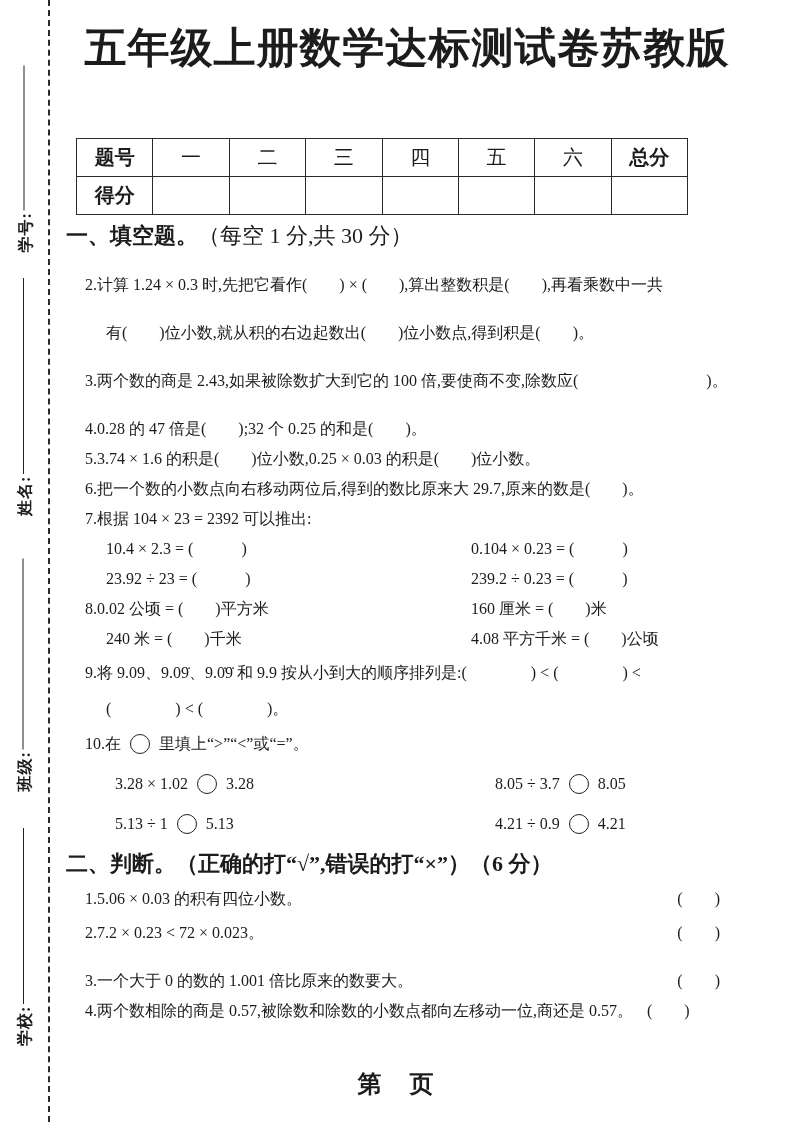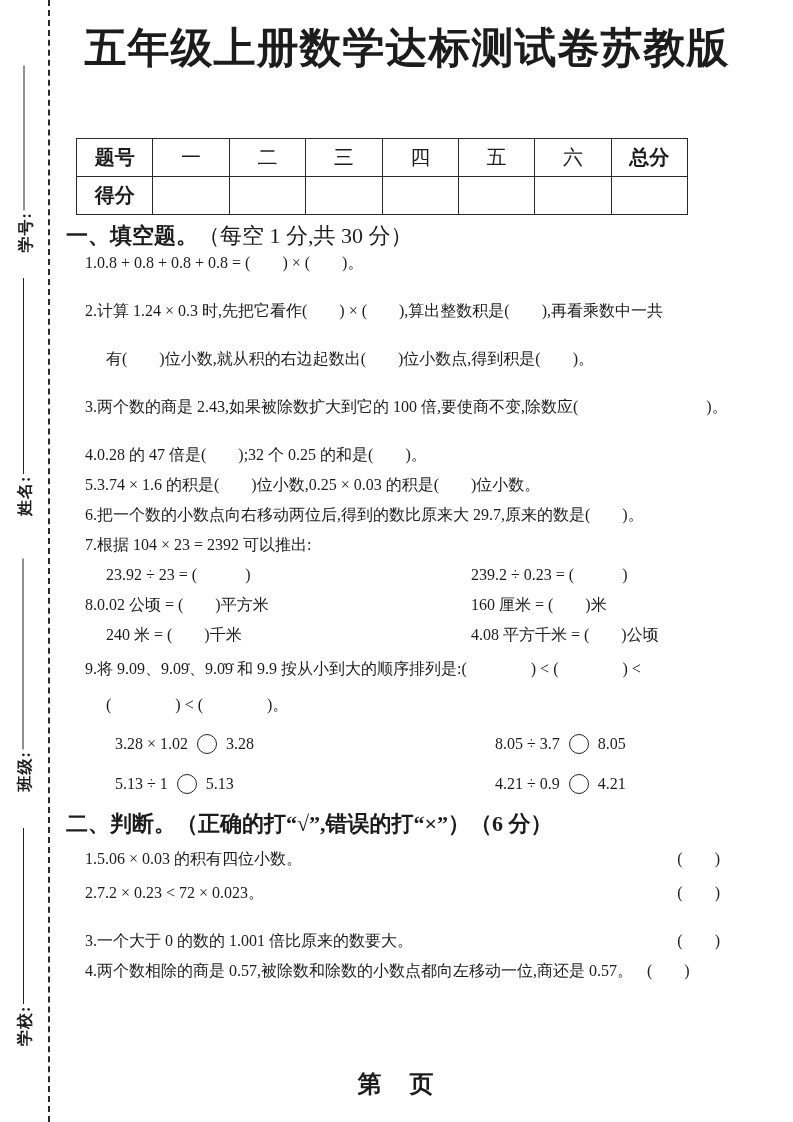--- a/index.html
+++ b/index.html
@@ -171,46 +171,52 @@
         <td></td>
         <td></td>
         <td></td>
         <td></td>
       </tr>
     </tbody>
       </table>
 
     <div class="sec-head"><span>一、填空题。</span><span class="note">（每空 1 分,共 30 分）</span></div>
 
-    <div class="q mt6">1.0.8 + 0.8 + 0.8 + 0.8 = (　　) × (　　)。</div>
     <div class="q mt12">2.计算 1.24 × 0.3 时,先把它看作(　　) × (　　),算出整数积是(　　),再看乘数中一共</div>
     <div class="q ind mt12">有(　　)位小数,就从积的右边起数出(　　)位小数点,得到积是(　　)。</div>
     <div class="q mt12">3.两个数的商是 2.43,如果被除数扩大到它的 100 倍,要使商不变,除数应(　　　　　　　　)。</div>
     <div class="q mt12">4.0.28 的 47 倍是(　　);32 个 0.25 的和是(　　)。</div>
     <div class="q mt10">5.3.74 × 1.6 的积是(　　)位小数,0.25 × 0.03 的积是(　　)位小数。</div>
     <div class="q mt10">6.把一个数的小数点向右移动两位后,得到的数比原来大 29.7,原来的数是(　　)。</div>
     <div class="q mt10">7.根据 104 × 23 = 2392 可以推出:</div>
 
     <div class="q ind row mt10">
+      <span class="cl">10.4 × 2.3 = (　　　)</span>
+      <span class="cr">0.104 × 0.23 = (　　　)</span>
+    </div>
+    <div class="q ind row mt10">
       <span class="cl">23.92 ÷ 23 = (　　　)</span>
       <span class="cr">239.2 ÷ 0.23 = (　　　)</span>
     </div>
 
     <div class="q row row8 mt10">
       <span class="cl">8.0.02 公顷 = (　　)平方米</span>
       <span class="cr">160 厘米 = (　　)米</span>
     </div>
     <div class="q ind row mt10">
       <span class="cl">240 米 = (　　)千米</span>
       <span class="cr">4.08 平方千米 = (　　)公顷</span>
     </div>
 
     <div class="q mt14">9.将 9.09、9.09̇、9.0̇9̇ 和 9.9 按从小到大的顺序排列是:(　　　　) &lt; (　　　　) &lt;</div>
     <div class="q ind mt16">(　　　　) &lt; (　　　　)。</div>
 
+    <div class="q mt14" style="line-height:22px;">
+      <span>10.在</span><span class="circle"></span><span>里填上“&gt;”“&lt;”或“=”。</span>
+    </div>
     <div class="q q10row row mt18">
       <span class="cl"><span>3.28 × 1.02</span><span class="circle"></span><span>3.28</span></span>
       <span class="cr"><span>8.05 ÷ 3.7</span><span class="circle"></span><span>8.05</span></span>
     </div>
     <div class="q q10row row mt18">
       <span class="cl"><span>5.13 ÷ 1</span><span class="circle"></span><span>5.13</span></span>
       <span class="cr"><span>4.21 ÷ 0.9</span><span class="circle"></span><span>4.21</span></span>
     </div>
 
     <div class="sec-head mt18"><span>二、判断。</span><span class="note-b">（正确的打“√”,错误的打“×”）（6 分）</span></div>

